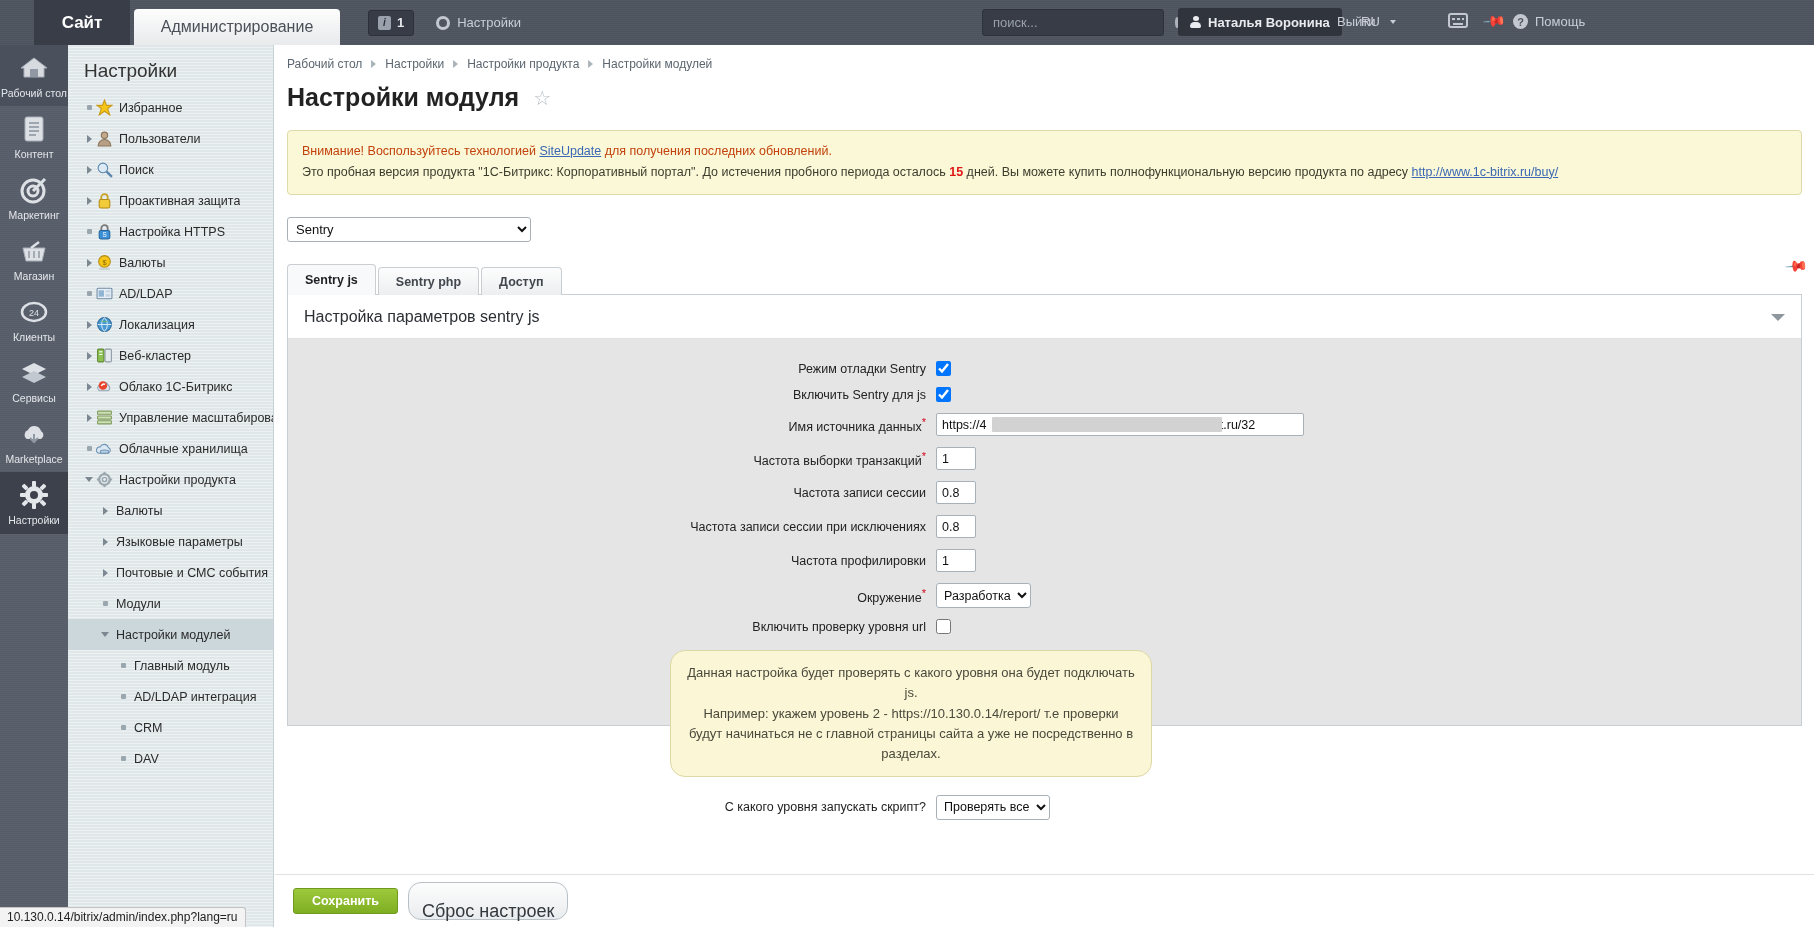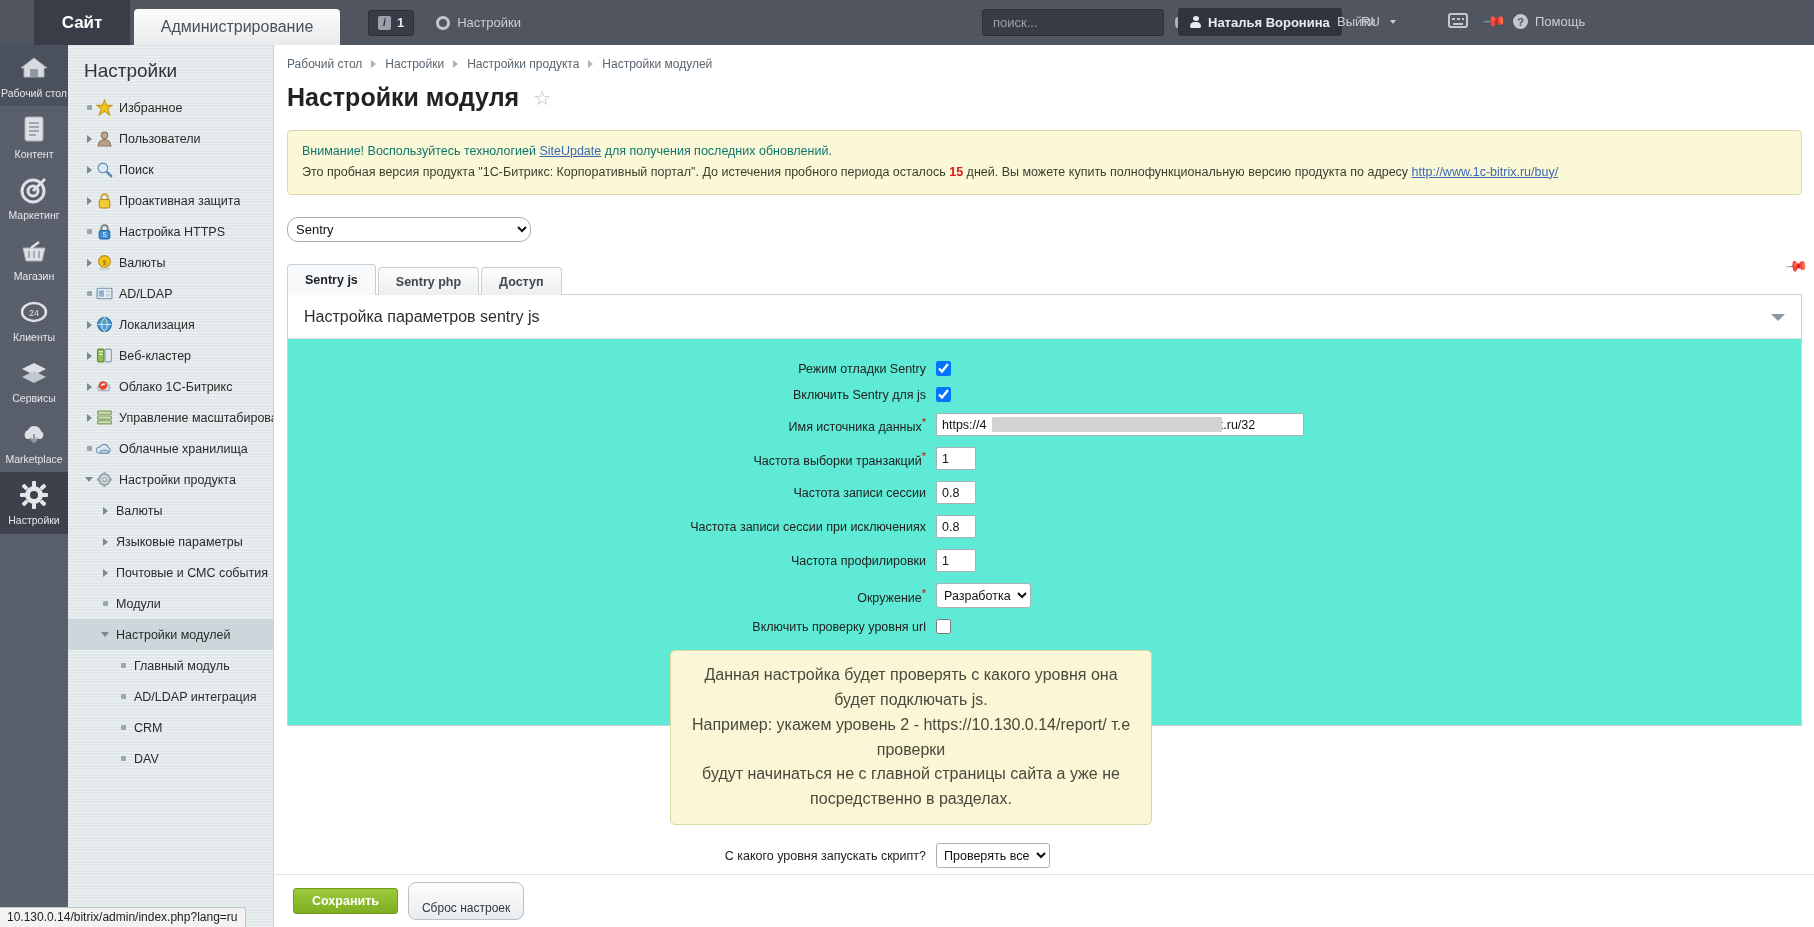--- a/index.html
+++ b/index.html
@@ -219,31 +219,31 @@
   }
 
   .notebox {
     margin: 18px 12px 0 12px;
     background: #faf8d7;
     border: 1px solid #ded9a8;
     border-radius: 4px;
     padding: 10px 14px 12px;
     line-height: 1.65; font-size: 12.5px;
   }
-  .note-red { color: #0f766e; }
+  .note-red { color: #c2410c; }
   .note-dark { color: #3d3d2e; }
   .note-link { color: #3b68b2; text-decoration: underline; cursor: pointer; }
   .bold-red { color: #e01616; font-weight: bold; }
 
   .module-select {
     margin: 22px 0 0 12px;
     width: 244px; height: 25px;
     font-family: inherit; font-size: 13px;
     padding: 1px 4px;
-    border: 1px solid #a9b1b8; border-radius: 11px;
+    border: 1px solid #a9b1b8; border-radius: 3px;
     background: #fff; color: #111;
   }
 
   .tabs {
     margin: 22px 0 0 12px;
     display: flex; align-items: flex-end; gap: 2px;
     position: relative; z-index: 3;
   }
   .tab {
     height: 28px; padding: 0 17px;
@@ -256,21 +256,21 @@
   }
   .tab.active {
     background: #f7f9fa;
     height: 31px;
     color: #1d2024;
   }
 
   .panel {
     margin: -1px 12px 0 12px;
     border: 1px solid #c9ced3;
-    background: #5eead4;
+    background: #e5e5e5;
     height: 432px;
     position: relative;
   }
   .panel-head {
     display: flex; align-items: center; justify-content: space-between;
     padding: 13px 16px 12px;
     border-bottom: 1px solid #dfe3e6;
     background: #fff;
   }
   .panel-title { font-size: 16px; color: #2b2f33; }
@@ -307,44 +307,44 @@
   }
   .num { width: 40px; }
   .selin {
     height: 25px; border: 1px solid #a9b1b8; border-radius: 3px;
     font-family: inherit; font-size: 12.5px; background: #fff; color: #111;
     padding: 1px 3px;
   }
   .hintbox {
     margin: 16px 0 0 382px;
     width: 482px;
-    background: #faf6d6; border: 1px solid #ddd7a3; border-radius: 5px;
+    background: #faf6d6; border: 1px solid #ddd7a3; border-radius: 15px;
     padding: 12px 16px; text-align: center;
-    color: #4a4a3c; font-size: 16px; line-height: 1.55;
+    color: #4a4a3c; font-size: 13px; line-height: 1.55;
   }
 
   .footer-bar {
     position: absolute; left: 275px; bottom: 0;
     width: 1733px; height: 53px;
     background: #fff; border-top: 1px solid #dfe3e6;
     display: flex; align-items: center; padding-left: 18px; gap: 10px;
     z-index: 25;
   }
   .btn-save {
     height: 26px; padding: 0 18px;
     background: linear-gradient(to bottom, #9dc93c, #7fae22);
     border: 1px solid #6f9a1c; border-radius: 3px;
     color: #fff; font-weight: bold; font-size: 12.5px; cursor: pointer;
     font-family: inherit;
   }
   .btn-reset {
     height: 26px; padding: 18px 13px;
     background: linear-gradient(to bottom, #fdfdfd, #e9ecee);
-    border: 1px solid #b9c0c5; border-radius: 8px;
-    color: #33383d; font-size: 12px; cursor: pointer; font-family: inherit;
+    border: 1px solid #b9c0c5; border-radius: 13px;
+    color: #33383d; font-size: 18px; cursor: pointer; font-family: inherit;
   }
 
   .statusbar {
     position: absolute; left: 0; bottom: 0;
     background: #f3f3f3; border: 1px solid #c3c3c3; border-left: none; border-bottom: none;
     padding: 2px 7px 3px; font-size: 12px; color: #222;
     z-index: 60; border-radius: 0 3px 0 0;
   }
   .pin-right {
     position: absolute; right: 8px; top: 213px;

